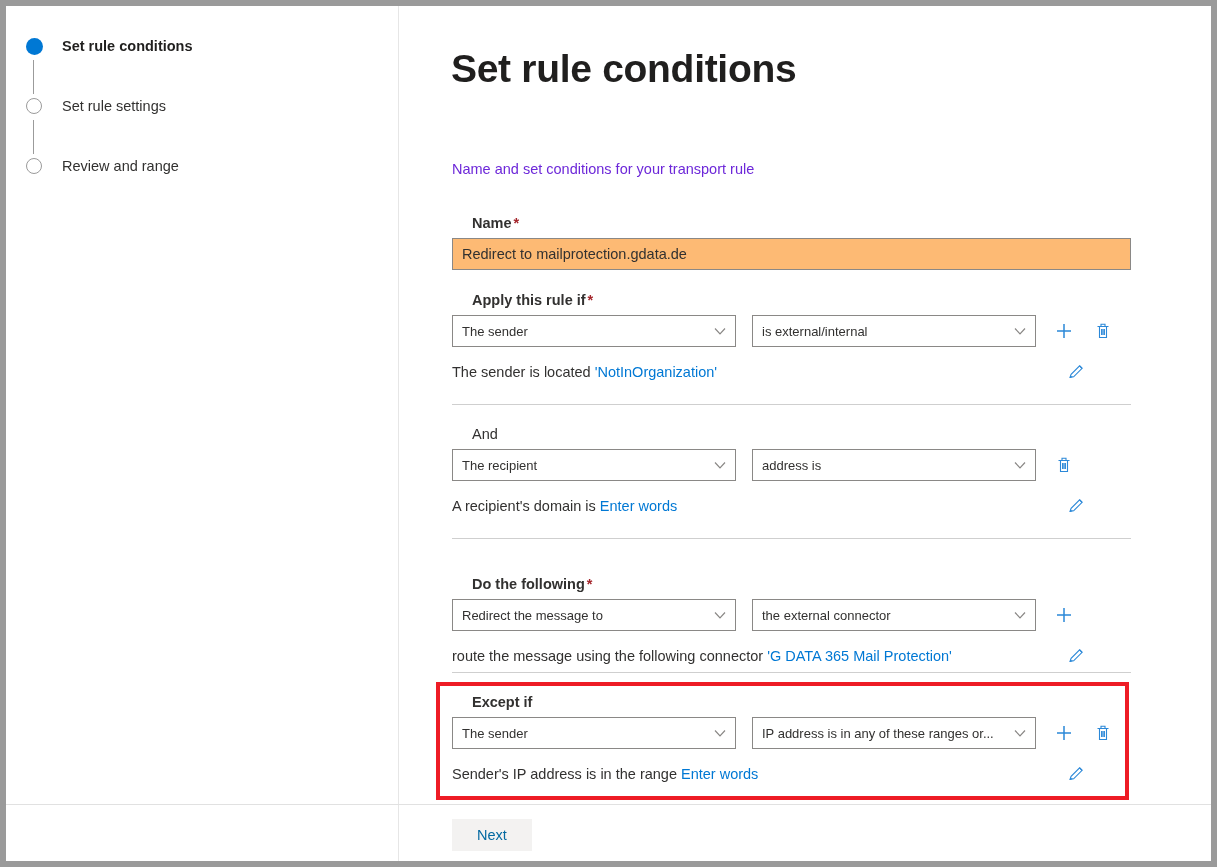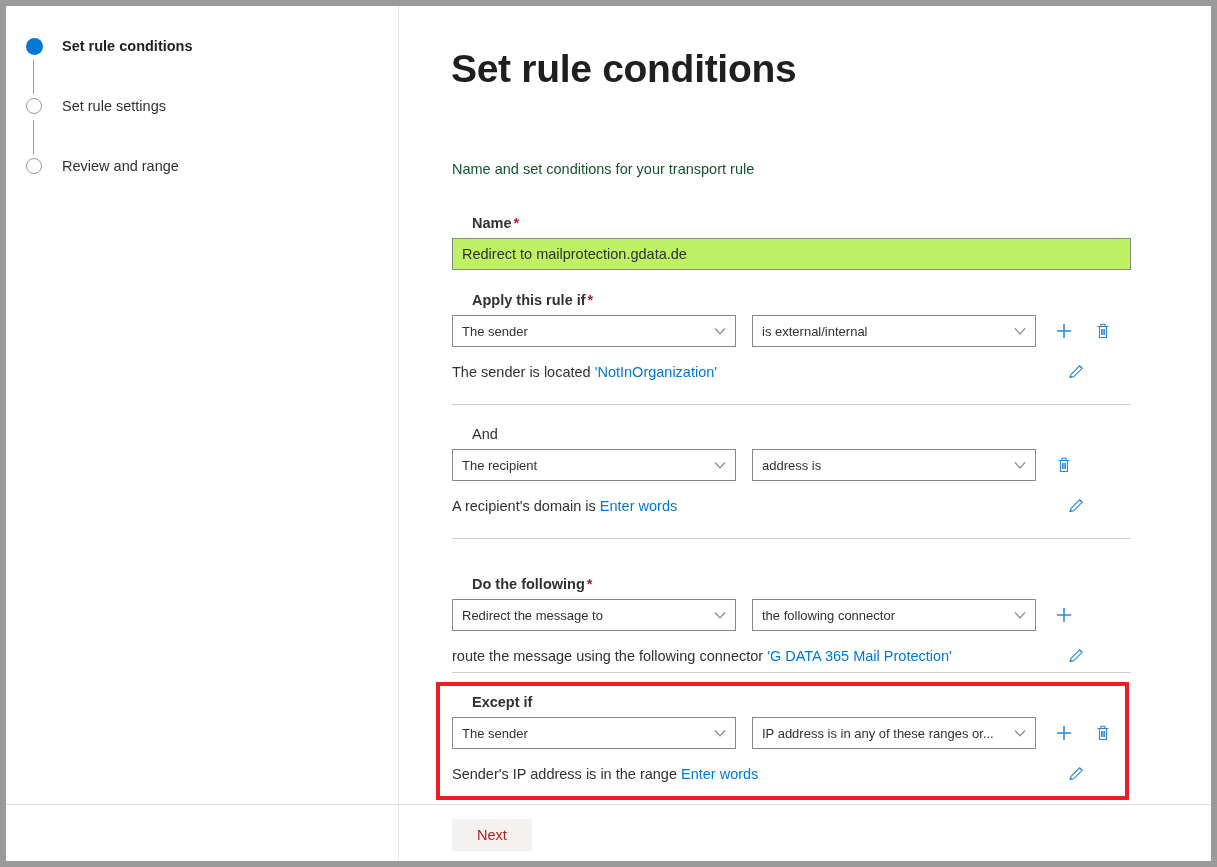--- a/index.html
+++ b/index.html
@@ -82,37 +82,37 @@
     left: 51px; top: 41px;
     font-size: 39px;
     font-weight: bold;
     color: #201f1e;
     letter-spacing: -0.3px;
   }
   .subtitle {
     position: absolute;
     left: 52px; top: 155px;
     font-size: 14.5px;
-    color: #14532d;
+    color: #6d28d9;
   }
 
   .field-label {
     font-size: 14.5px;
     color: #323130;
     margin-bottom: 7px;
     margin-left: 20px;
   }
   .field-label.bold { font-weight: bold; }
   .req { color: #a4262c; font-size: 14.5px; margin-left: 2px; }
 
   .name-block { position: absolute; left: 52px; top: 209px; width: 679px; }
   .text-input {
     width: 679px; height: 32px;
     border: 1px solid #8a8886;
-    background: #bef264;
+    background: #fdba74;
     font-family: "Liberation Sans", sans-serif;
     font-size: 14.5px;
     color: #323130;
     padding: 0 9px;
     outline: none;
   }
 
   
   .cond-group { position: absolute; left: 52px; width: 679px; }
   .cond-row { display: flex; align-items: center; }
@@ -189,21 +189,21 @@
     width: 811px; height: 57px;
     background: #ffffff;
     border-top: 1px solid #e1e1e1;
   }
   .next-btn {
     position: absolute;
     left: 52px; top: 14px;
     width: 80px; height: 32px;
     background: #f3f2f1;
     border: none;
-    color: #b91c1c;
+    color: #0369a1;
     font-family: "Liberation Sans", sans-serif;
     font-size: 14.5px;
     cursor: default;
   }
   .footer-left-line {
     position: absolute;
     left: 0; top: 798px;
     width: 394px; height: 1px;
     background: #e1e1e1;
   }
@@ -347,21 +347,21 @@
         <div class="cond-row">
           <div class="select-box left">
             <span>Redirect the message to</span>
             <span class="chev">
               <svg width="12" height="8" viewBox="0 0 12 8">
                   <path d="M1 1 L6 6.4 L11 1" stroke="#8a8886" stroke-width="1.2" fill="none"></path>
                 </svg>
             </span>
           </div>
           <div class="select-box right">
-            <span>the following connector</span>
+            <span>the external connector</span>
             <span class="chev">
               <svg width="12" height="8" viewBox="0 0 12 8">
                   <path d="M1 1 L6 6.4 L11 1" stroke="#8a8886" stroke-width="1.2" fill="none"></path>
                 </svg>
             </span>
           </div>
           <div class="icon-btn add-btn">
             <svg width="18" height="18" viewBox="0 0 18 18">
                 <path d="M9 2 V16 M2 9 H16" stroke="#2b88d8" stroke-width="1.5"></path>
               </svg>

